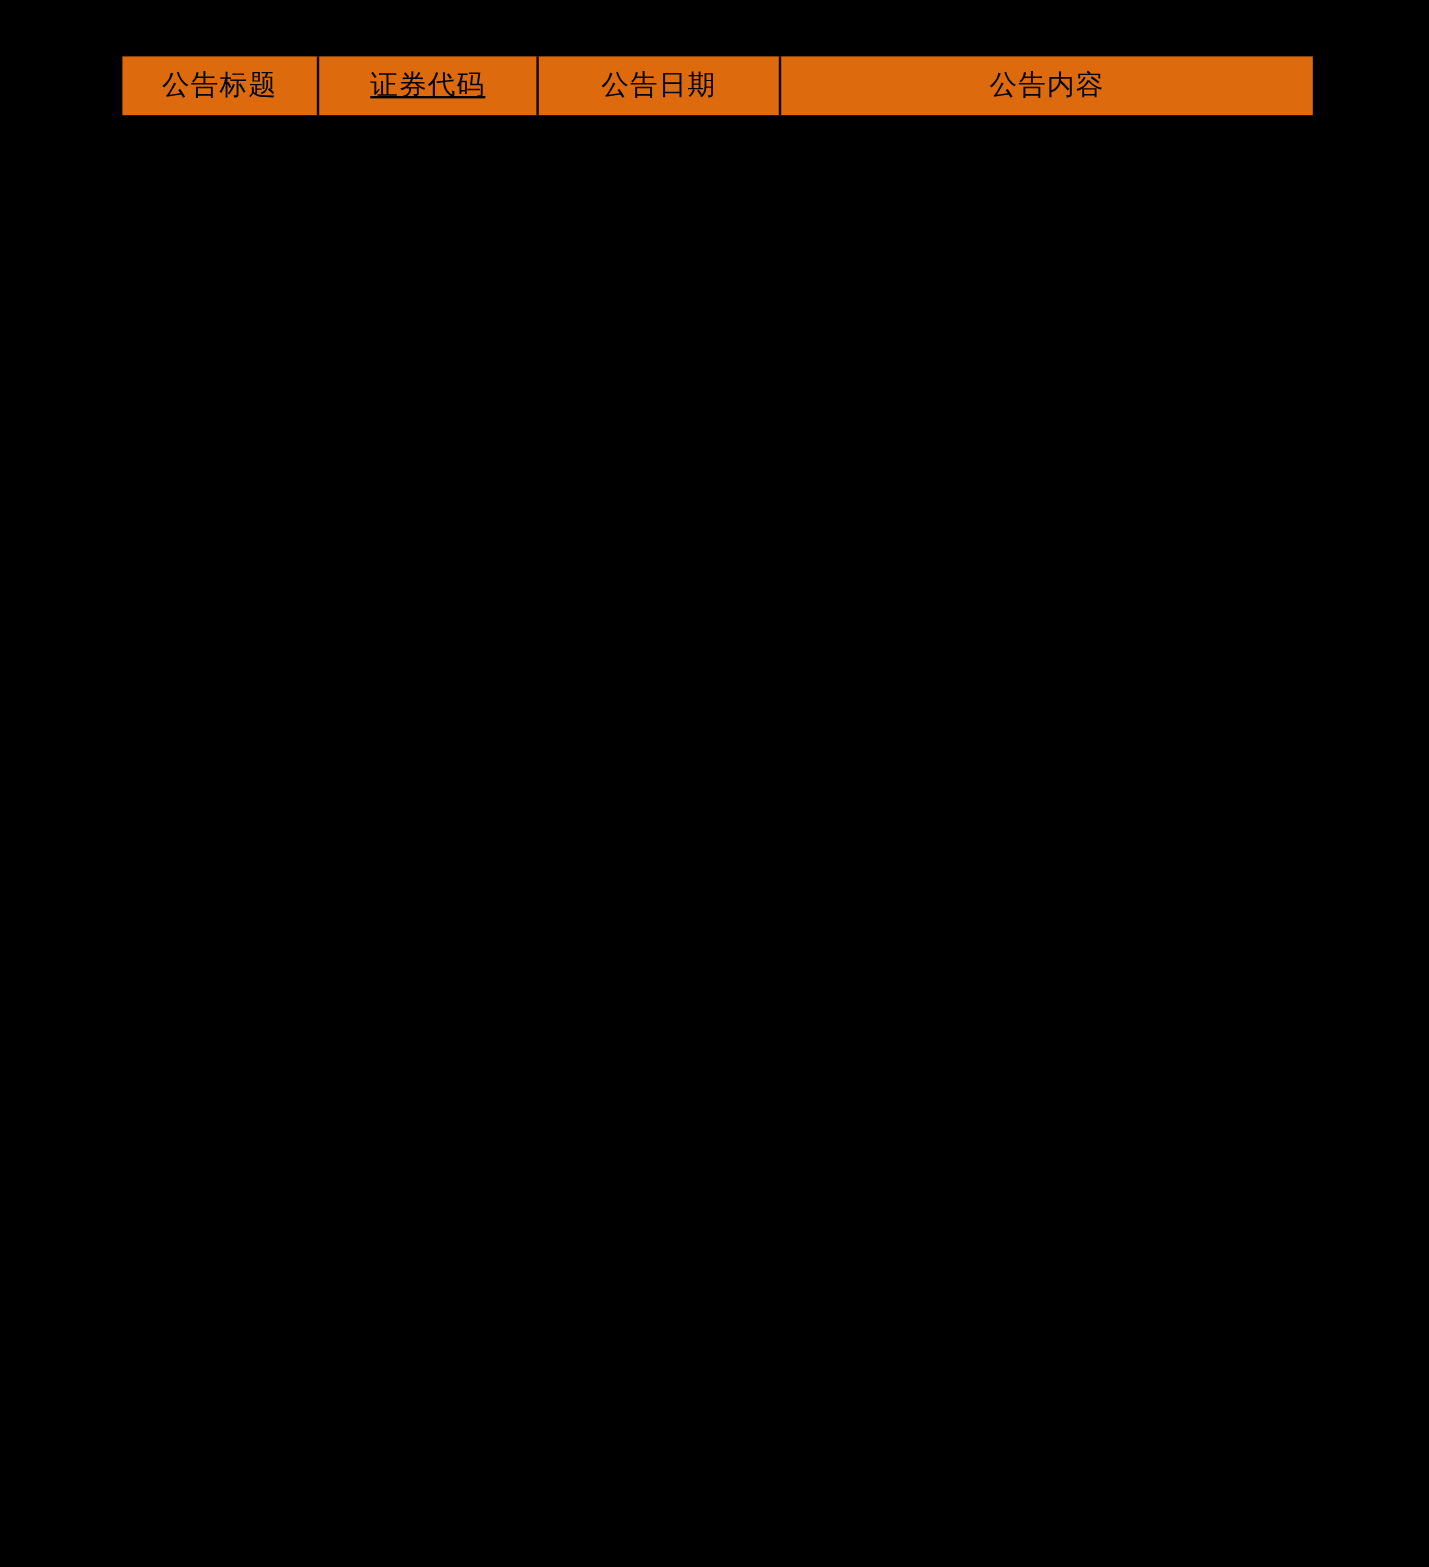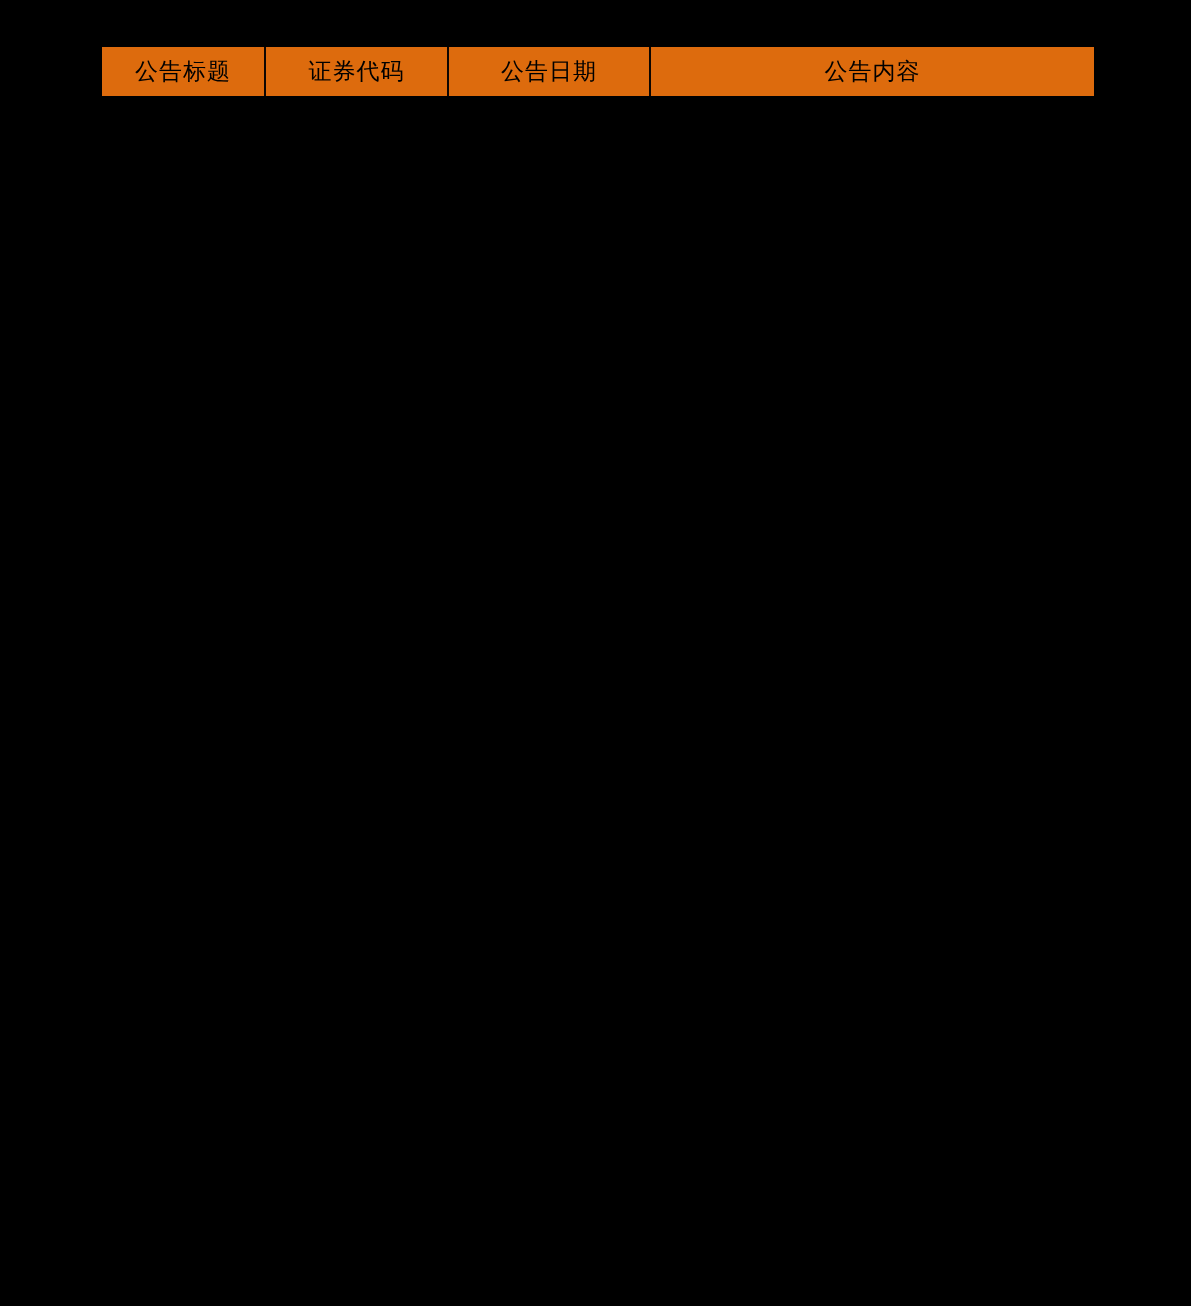--- a/index.html
+++ b/index.html
@@ -58,21 +58,21 @@
 
   .announcement-table th.col-first {
     border-left: none;
   }
 
   .announcement-table th.col-last {
     border-right: none;
   }
 
   .col-date    { width: 162px; }
-  .col-code    { width: 181px; }
+  .col-code    { width: 181px; text-decoration: underline; }
   .col-title   { width: 200px; }
   .col-content { width: 443px; }
 </style>
 </head>
 <body>
 
 <div id="page-root">
 
   <table class="announcement-table">
     <thead>

